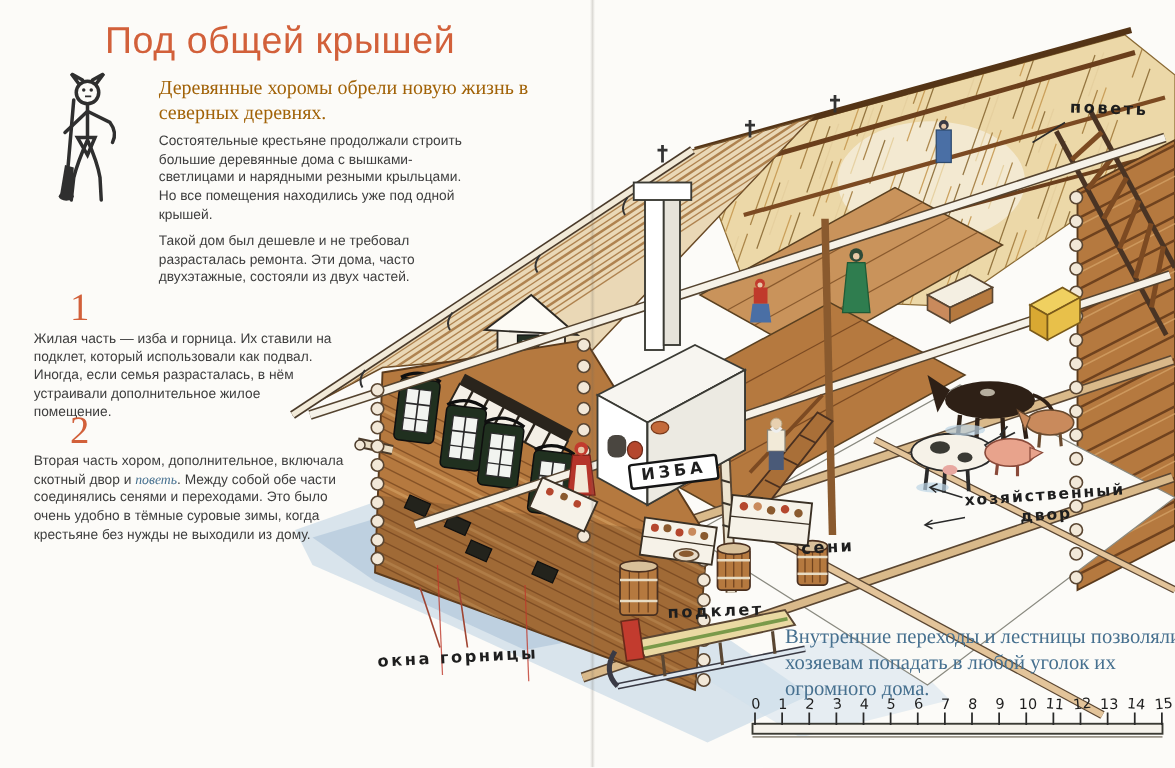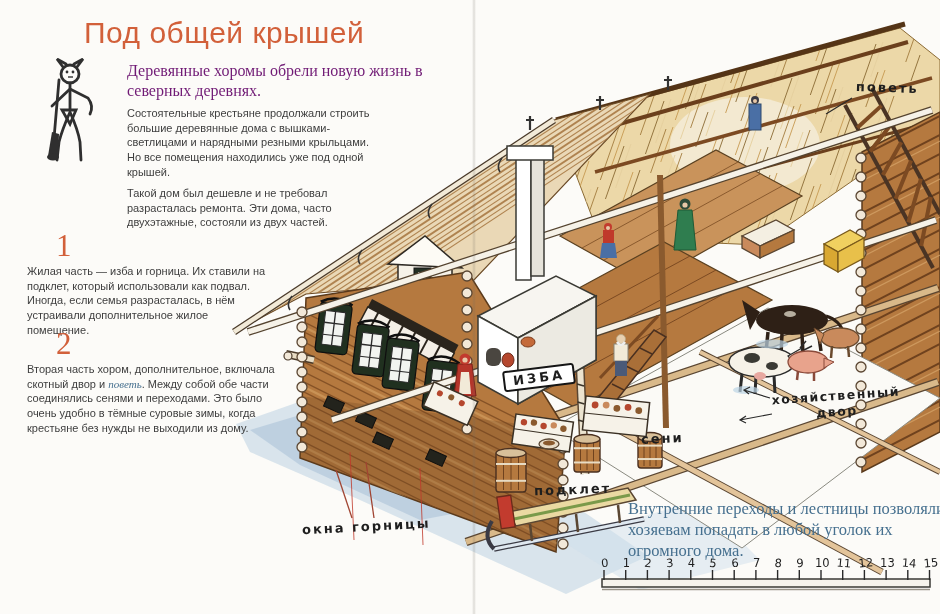--- a/index.html
+++ b/index.html
@@ -2,21 +2,21 @@
 <html><head>
 <meta charset="utf-8">
 <style>
   html,body{margin:0;padding:0;}
   .page{position:relative;width:940px;height:614px;background:#fcfbf8;overflow:hidden;
         font-family:"Liberation Sans",sans-serif;}
   .abs{position:absolute;}
   .title{left:84px;top:16px;font-family:Liberation Sans, sans-serif;font-size:30px;
          color:#d2603a;letter-spacing:.5px;}
   .lead{left:127px;top:61px;width:332px;font-family:"Liberation Serif",serif;
-        font-size:16px;line-height:1.28;color:#701a75;}
+        font-size:16px;line-height:1.28;color:#a16207;}
   .body-par{width:250px;font-size:11px;line-height:1.34;color:#3e3e3e;}
   .p1{left:127px;top:106px;}
   .p2{left:127px;top:186px;}
   .big-num{font-family:"Liberation Serif",serif;font-size:31px;color:#d2603a;}
   .n1{left:56px;top:228px;}
   .n2{left:56px;top:326px;}
   .s1{left:27px;top:264px;width:242px;}
   .s2{left:27px;top:362px;width:248px;}
   .hl{font-family:"Liberation Serif",serif;font-style:italic;color:#46708f;}
   .caption{left:628px;top:498px;width:318px;font-family:"Liberation Serif",serif;

